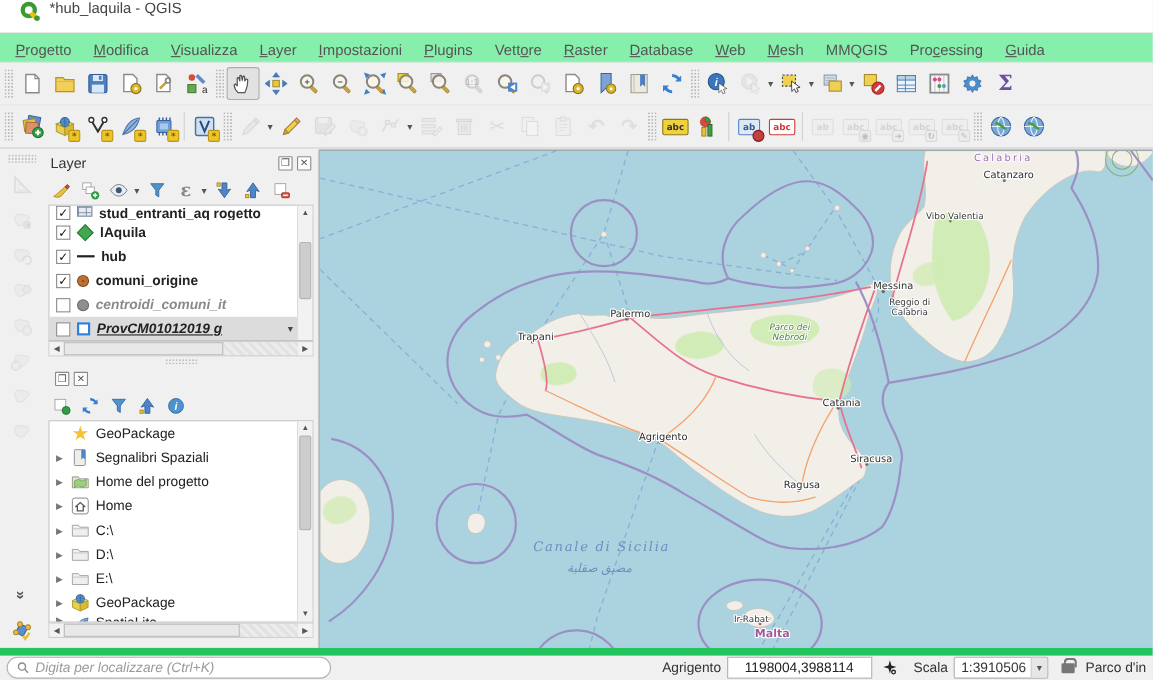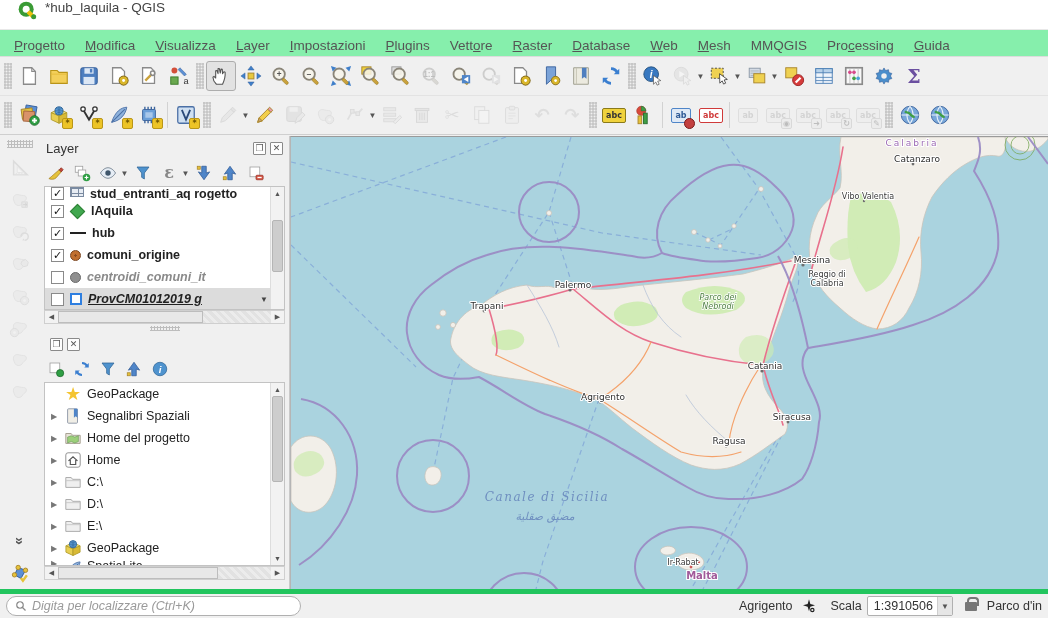--- a/index.html
+++ b/index.html
@@ -102,21 +102,21 @@
   .map svg{display:block}
   text.city{font:9px "DejaVu Sans",sans-serif;fill:#2e2e2e;paint-order:stroke;stroke:#ffffff;stroke-width:2.2px;stroke-linejoin:round}
   text.citysm{font:8px "DejaVu Sans",sans-serif;fill:#3a3a3a;paint-order:stroke;stroke:#fff;stroke-width:2px}
   text.region{font:9px "DejaVu Sans",sans-serif;letter-spacing:2px;fill:#9d6bb5;paint-order:stroke;stroke:#fff;stroke-width:2px}
   text.park{font:italic 8px "DejaVu Sans",sans-serif;fill:#4c7f3f;paint-order:stroke;stroke:#fff;stroke-width:1.6px}
   text.sea{font:italic 12px "DejaVu Serif",serif;fill:#6f8fc0;letter-spacing:1.5px}
   text.ar{font-size:11px;letter-spacing:0}
   text.malta{font:bold 10px "DejaVu Sans",sans-serif;fill:#a05a9a;paint-order:stroke;stroke:#fff;stroke-width:2px}
 
   
-  .statusbar{position:absolute;left:0;bottom:0;width:1048px;height:29px;background:#f0f0f0;border-top:5px solid #22c55e;
+  .statusbar{position:absolute;left:0;bottom:0;width:1048px;height:29px;background:#f0f0f0;border-top:7px solid #22c55e;
      display:flex;align-items:center;padding:0 6px;font-size:12.5px;color:#333;overflow:hidden}
   .locator{width:295px;height:20px;border:1px solid #b0b0b0;border-radius:10px;background:#fff;display:flex;align-items:center;padding:0 8px;gap:5px}
   .locator input{border:none;outline:none;flex:1;font:italic 12.5px "Liberation Sans",sans-serif;color:#444;background:transparent}
   .locator input::placeholder{color:#9a9a9a}
   .sb-label{margin-left:14px}
   .sb-box{height:20px;background:#fff;border:1px solid #b0b0b0;display:flex;align-items:center;padding:0 6px;margin-left:5px}
   .coordbox input{border:none;outline:none;width:118px;font:12.5px "Liberation Sans",sans-serif;color:#222;text-align:center}
   .scalebox{width:86px;justify-content:space-between;border-radius:2px}
   .scalebox .car{font-size:8px;color:#555;background:#e6e6e6;border-left:1px solid #cfcfcf;align-self:stretch;display:flex;align-items:center;padding:0 3px;margin-right:-6px}
   .sb-icon{margin-left:8px;display:flex;align-items:center}
@@ -1194,20 +1194,23 @@
 
   <div class="statusbar">
     <div class="locator">
       <svg width="12" height="12" viewBox="0 0 24 24">
         <circle cx="10" cy="10" r="6.5" fill="none" stroke="#8a8a8a" stroke-width="2.4"></circle>
         <path d="M15 15 L21 21" stroke="#8a8a8a" stroke-width="2.6"></path>
       </svg>
       <input type="text" placeholder="Digita per localizzare (Ctrl+K)" style="">
     </div>
     <span class="sb-label" style="margin-left:auto">Agrigento</span>
+    <span class="sb-box coordbox">
+      <input value="1198004,3988114" style="">
+    </span>
     <span class="sb-icon">
       <svg width="16" height="16" viewBox="0 0 24 24">
         <path d="M12 2 L14 9 L21 11 L14 13 L12 20 L10 13 L3 11 L10 9 Z" fill="#222"></path>
         <circle cx="17" cy="18" r="3.4" fill="#222"></circle>
           <circle cx="17" cy="18" r="1.6" fill="#f0f0f0"></circle>
       </svg>
     </span>
     <span class="sb-label">Scala</span>
     <span class="sb-box scalebox">
       <span>1:3910506</span>

